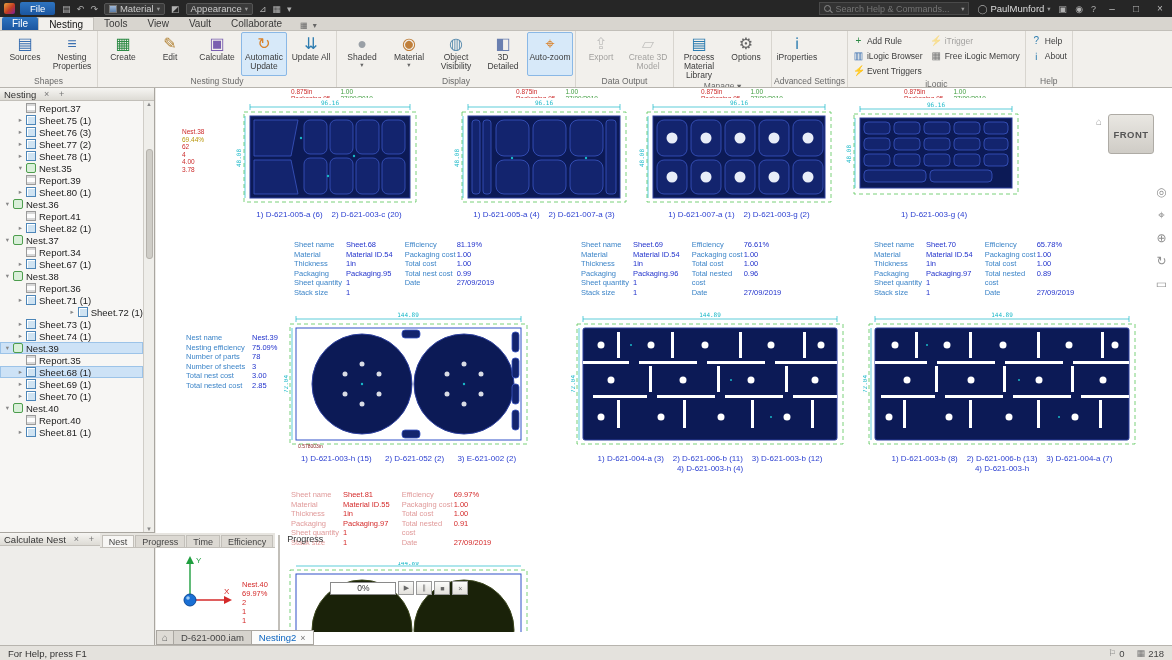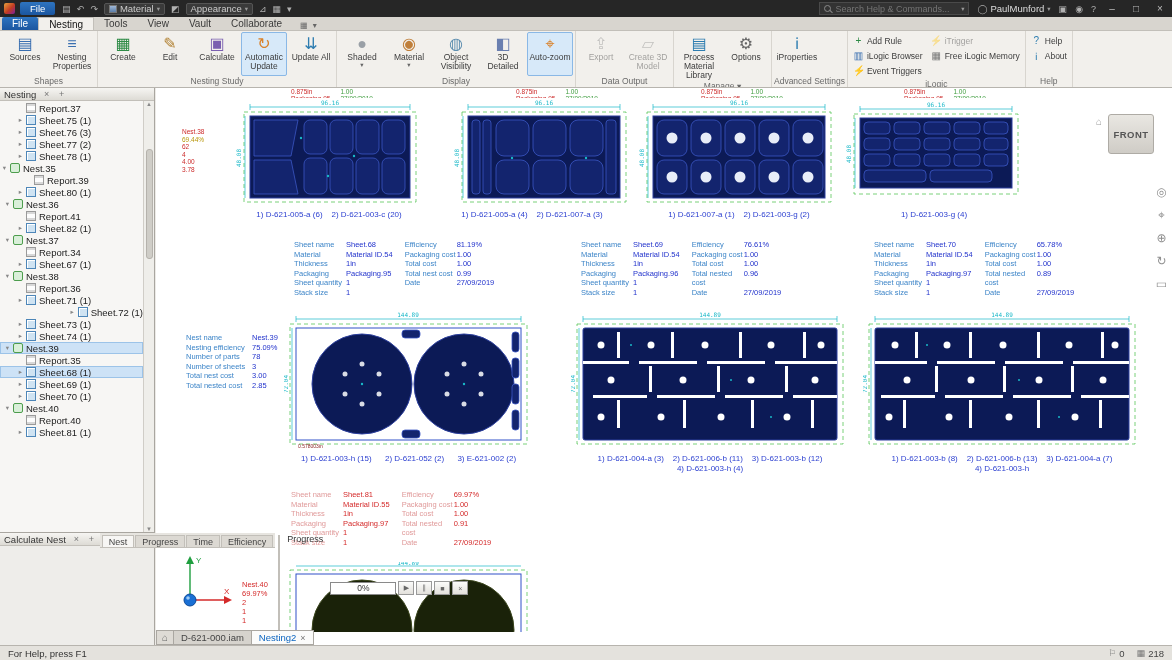--- a/index.html
+++ b/index.html
@@ -84,21 +84,21 @@
   .fcol{display:flex;flex-direction:column}
   .fred{color:#cc2a2a}.fgrn{color:#3f9d3f}
   .frag1{left:135px}.frag2{left:360px}.frag3{left:545px}.frag4{left:748px}
   .mini{position:absolute;left:26px;top:40px;font-size:6.5px;line-height:7.5px;color:#cc2a2a}
   .tsheet{position:absolute}
   .ts1{left:78px;top:10px}.ts2{left:298px;top:10px}.ts3{left:483px;top:10px}.ts4{left:688px;top:14px}
   .ms1{left:128px;top:224px}.ms2{left:415px;top:224px}.ms3{left:707px;top:224px}
   .bsheet{position:absolute;left:128px;top:474px;width:249px;height:70px;overflow:hidden}
   .plabel{position:absolute;font-size:8px;color:#2b3fd0;text-align:center;white-space:pre}
   .tl{top:122px}
-  .tl1{left:78px;width:190px}.tl2{left:286px;width:180px}.tl3{left:483px;width:200px}.tl4{left:688px;width:180px}
+  .tl1{left:78px;width:190px}.tl2{left:298px;width:180px}.tl3{left:483px;width:200px}.tl4{left:688px;width:180px}
   .ml{top:366px}.mlb{top:376px}
   .ml1{left:128px;width:249px}.ml2{left:415px;width:278px}.ml3{left:707px;width:278px}
 
   .iblock{position:absolute;display:flex;gap:12px;font-size:7.5px;line-height:9.5px}
   .sinfo1{left:138px;top:152px}.sinfo2{left:425px;top:152px}.sinfo3{left:718px;top:152px}
   .irow{display:flex}
   .ilab{width:52px;color:#3d85c8;flex:none}
   .ival{color:#2233cc;white-space:nowrap}
   .nestinfo{position:absolute;left:30px;top:245px;font-size:7.5px;line-height:9.5px}
   .nestinfo .ilab{width:66px}
@@ -371,26 +371,26 @@
           <div class="trow" style="padding-left: 16px;">
             <div class="tarr">▸</div>
             <div class="ticon t-sheet"></div>
             <div class="tlab">Sheet.77 (2)</div>
           </div>
           <div class="trow" style="padding-left: 16px;">
             <div class="tarr">▸</div>
             <div class="ticon t-sheet"></div>
             <div class="tlab">Sheet.78 (1)</div>
           </div>
-          <div class="trow" style="padding-left: 0;">
+          <div class="trow" style="padding-left: 16px;">
             <div class="tarr">▾</div>
             <div class="ticon t-nest"></div>
             <div class="tlab">Nest.35</div>
           </div>
-          <div class="trow" style="padding-left: 24px;">
+          <div class="trow" style="padding-left: 16px;">
             <div class="tarr"></div>
             <div class="ticon t-report"></div>
             <div class="tlab">Report.39</div>
           </div>
           <div class="trow" style="padding-left: 16px;">
             <div class="tarr">▸</div>
             <div class="ticon t-sheet"></div>
             <div class="tlab">Sheet.80 (1)</div>
           </div>
           <div class="trow" style="padding-left: 3px;">

